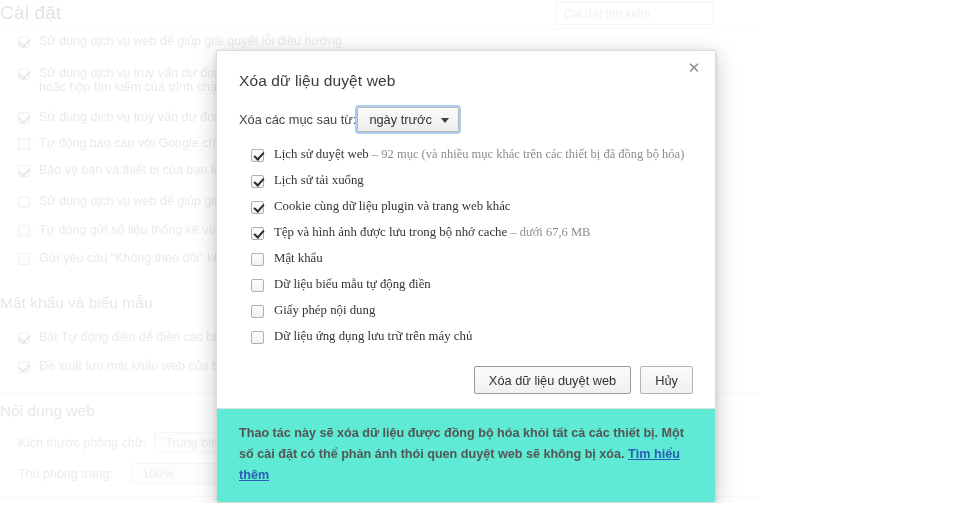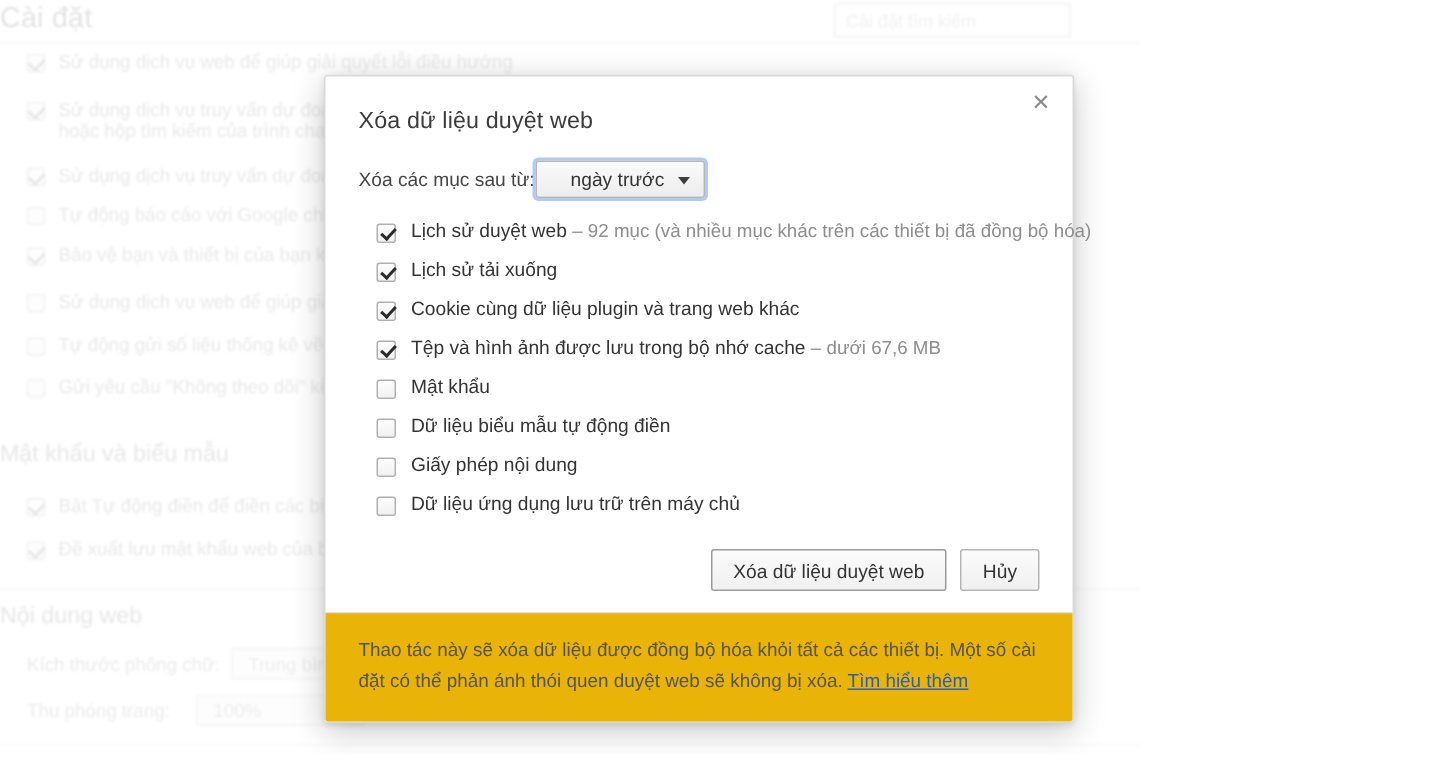--- a/index.html
+++ b/index.html
@@ -163,21 +163,21 @@
   .period-label {
     font-size: 12.8px;
     color: #444;
     margin-right: 1px;
   }
   .period-select {
     position: relative;
     display: inline-flex;
     align-items: center;
     height: 25px;
-    padding: 0 26px 0 22px;
+    padding: 0 26px 0 11px;
     background: linear-gradient(#fafafa, #ededed);
     border: 1px solid #b6b6b6;
     border-radius: 2px;
     font-size: 12.8px;
     color: #333;
     box-shadow: 0 0 0 2px rgba(110,160,230,0.55);
     cursor: pointer;
     box-sizing: border-box;
   }
   .period-select .caret {
@@ -192,20 +192,21 @@
 
   #options-list {
     margin-top: 14px;
     padding-bottom: 6px;
   }
   .opt-row {
     display: flex;
     align-items: center;
     margin: 0 0 10px 12px;
     cursor: pointer;
+    font-family: Liberation Serif, serif;
   }
   .opt-cb {
     width: 13px; height: 13px;
     border: 1px solid #b0b0b0;
     border-radius: 2px;
     background: linear-gradient(#fdfdfd, #f1f1f1);
     margin-right: 10px;
     margin-top: 2px;
     flex: none;
     position: relative;
@@ -249,23 +250,24 @@
     cursor: pointer;
     box-sizing: border-box;
   }
   .btn.primary {
     border-color: #9a9a9a;
   }
   .btn + .btn { margin-left: 9px; text-align: center; }
 
   #dialog-footer {
     border-top: 1px solid #e2e2e2;
-    background: #eab308;
+    background: #5eead4;
     padding: 14px 22px 16px 22px;
     border-radius: 0 0 2px 2px;
+    font-weight: bold;
   }
   #footer-text {
     font-size: 12.6px;
     color: #555;
     line-height: 21px;
     margin: 0;
   }
   #footer-link {
     color: #2c5fb3;
     text-decoration: underline;

